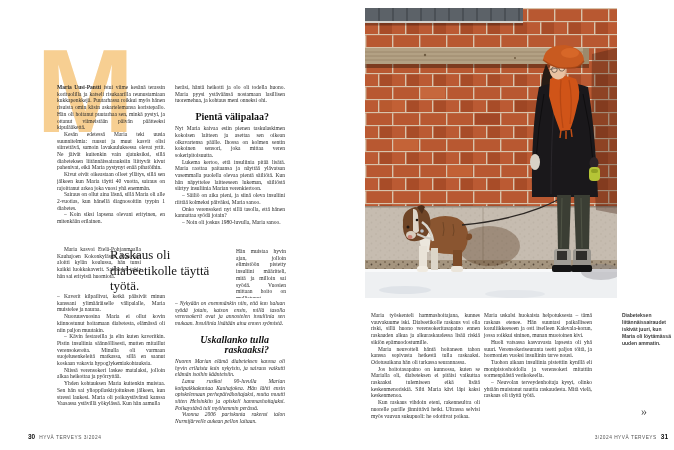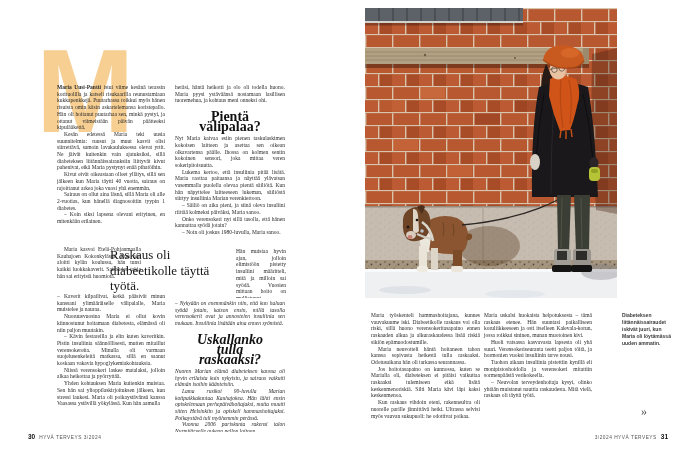--- a/index.html
+++ b/index.html
@@ -2,22 +2,22 @@
 <html><head>
 <meta charset="utf-8">
 <style>
   html,body{margin:0;padding:0;}
   body{width:674px;height:450px;background:#ffffff;position:relative;
        font-family:"Liberation Serif",serif;color:#222;overflow:hidden;}
   .abs{position:absolute;}
   .bodytext{font-size:5.5px;line-height:6.7px;text-align:justify;color:#2a2a2a;}
   .bodytext p{margin:0;}
   .bodytext p.ind{text-indent:7px;}
-  .bodytext h3{font-size:14px;line-height:10px;margin:8px 16px 3px;font-weight:bold;color:#111;
-               font-family:"Liberation Serif",serif;text-align:center;}
+  .bodytext h3{font-size:10px;line-height:10px;margin:8px 16px 3px;font-weight:bold;color:#111;
+               font-family:"Liberation Serif",serif;text-align:right;}
   .clip{overflow:hidden;}
   #dropcap{left:36px;top:44px;font-family:"Liberation Sans",sans-serif;font-weight:bold;
            font-size:118px;line-height:0.8;color:#f7cf92;z-index:0;}
   #col1a{left:57px;top:84px;width:108px;height:161px;z-index:1;}
   #col1b{left:57px;top:246px;width:84px;height:45px;z-index:1;}
   #col1c{left:57px;top:293px;width:108px;height:138px;z-index:1;}
   #col2a{left:175px;top:84px;width:110px;height:163px;z-index:1;}
   #col2b{left:236px;top:248px;width:50px;height:50px;z-index:1;}
   #col2c{left:175px;top:300px;width:110px;height:132px;z-index:1;font-style:italic;}
   #pullquote{left:110px;top:247px;width:128px;text-align:left;font-size:13px;

